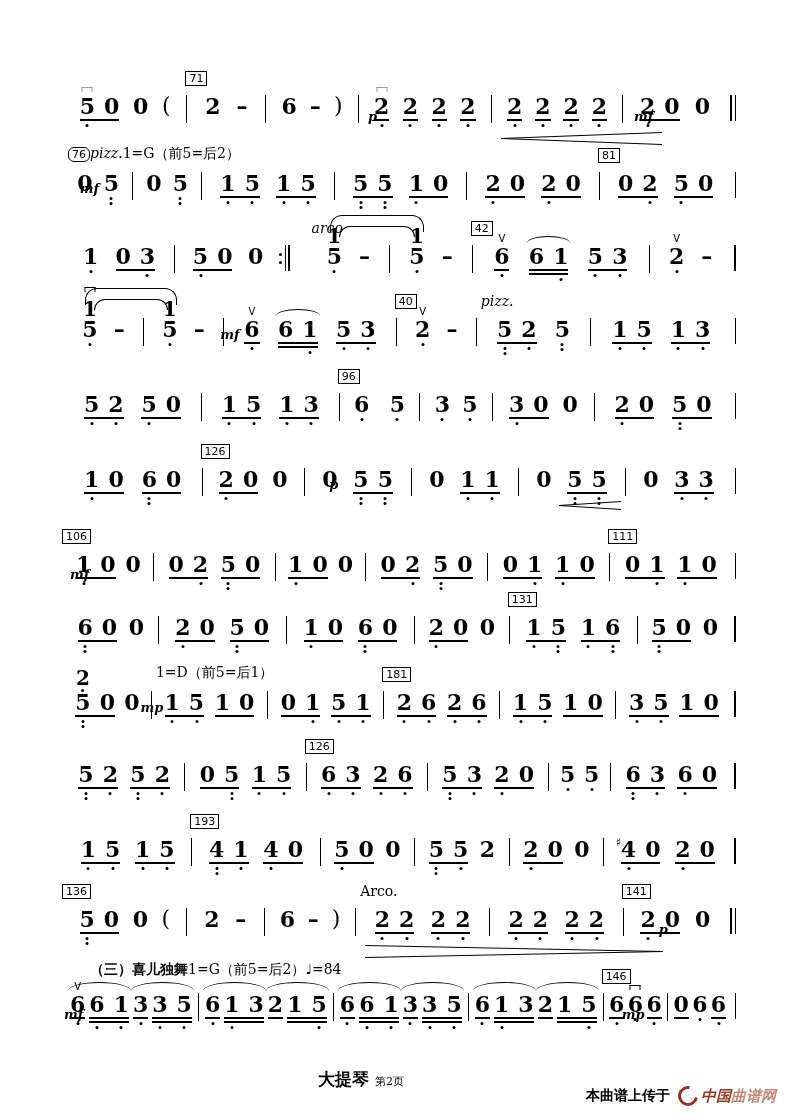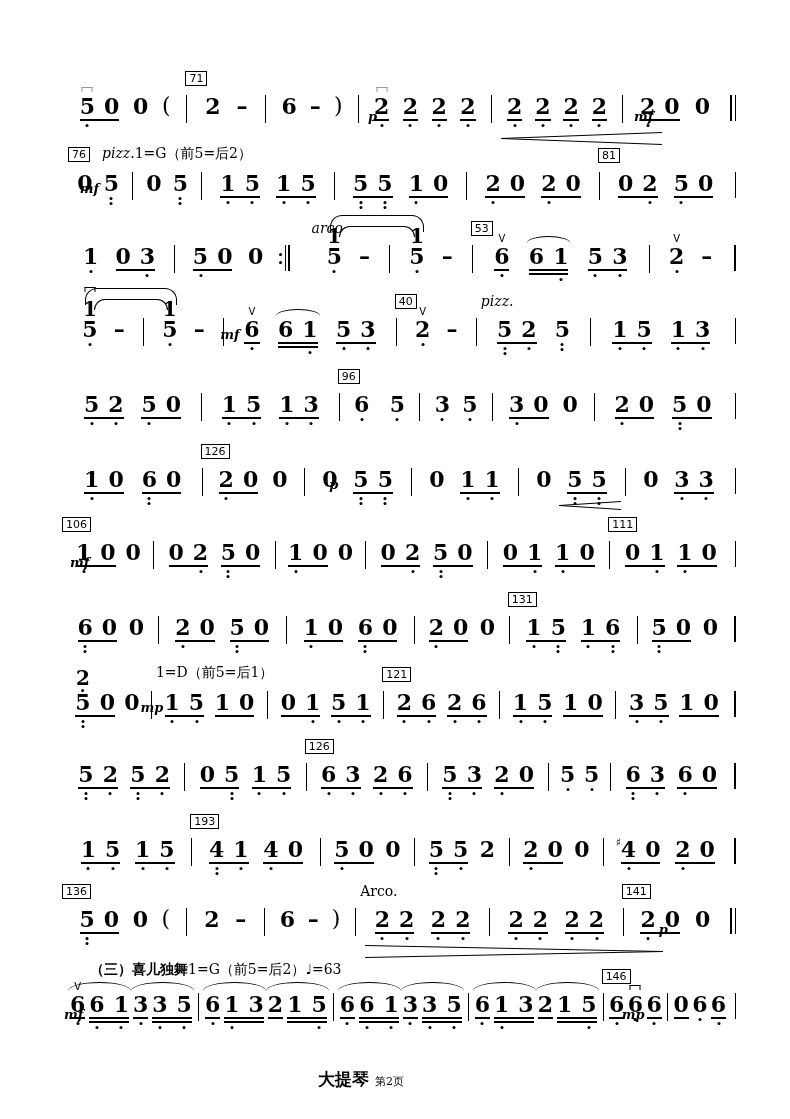--- a/index.html
+++ b/index.html
@@ -200,21 +200,21 @@
           <i class="dbar"></i>
           <i class="dbar"></i>
         </span>
         <svg class="hp" width="161" height="13" style="left: 437px; top: 37px;">
           <line x1="0" y1="6.5" x2="161" y2="0.5" stroke="#000" stroke-width="1"></line>
           <line x1="0" y1="6.5" x2="161" y2="12.5" stroke="#000" stroke-width="1"></line>
         </svg>
       </div>
       <div class="line" style="top: 172px;">
         <div class="measure nb" style="flex-grow: 2.6;">
-          <span class="abv"><span class="num" style="position: static; margin-right: 12px;">76</span><span class="it">pizz.</span><span>1=G（前5=后2）</span></span>
+          <span class="abv"><span class="num" style="position: static; margin-right: 0; border-radius: 6px;">76</span><span class="it">pizz.</span><span>1=G（前5=后2）</span></span>
           <div class="grp" style="position: relative;">
             <div class="rowd">
               <span class="nt">0</span>
             </div>
           </div>
           <div class="grp" style="position: relative;">
             <div class="rowd">
               <span class="nt">5<span class="ds" style="margin-top: 3px;">
                   <i class="dot"></i>
                   <i class="dot"></i>
@@ -404,21 +404,21 @@
                 </span></span>
             </div>
           </div>
           <div class="grp" style="position: relative;">
             <div class="rowd">
               <span class="nt">–</span>
             </div>
           </div>
         </div>
         <div class="measure" style="flex-grow: 4.6;">
-          <span class="num">53</span>
+          <span class="num">42</span>
           <div class="grp" style="position: relative;">
             <div class="rowd">
               <span class="nt">6<span class="bowu">V</span><span class="ds" style="margin-top: 7px;">
                   <i class="dot"></i>
                 </span></span>
             </div>
             <i class="ul"></i>
           </div>
           <div class="grp" style="position: relative;">
             <i class="garc"></i>
@@ -833,21 +833,21 @@
           </div>
         </div>
         <span class="endbar" style="height: 28px;">
           <i class="dbar"></i>
         </span>
         <svg class="hp" width="62.339999999999975" height="9" style="left: 494.66px; top: 33px;">
           <line x1="0" y1="4.5" x2="62.339999999999975" y2="0.5" stroke="#000" stroke-width="1"></line>
           <line x1="0" y1="4.5" x2="62.339999999999975" y2="8.5" stroke="#000" stroke-width="1"></line>
         </svg>
       </div>
-      <div class="line" style="top: 541px; align-items: center;">
+      <div class="line" style="top: 553px; align-items: center;">
         <div class="measure nb" style="flex-grow: 3;">
           <span class="num">106</span>
           <div class="grp" style="position: relative;">
             <div class="rowd">
               <span class="nt">1<span class="ds" style="margin-top: 7px;">
                   <i class="dot"></i>
                 </span><span class="dyn" style="top: 15px; left: -6px;">mf</span></span>
               <span class="nt">0</span>
             </div>
             <i class="ul"></i>
@@ -1143,21 +1143,21 @@
                   <i class="dot"></i>
                 </span></span>
               <span class="nt">1<span class="ds" style="margin-top: 7px;">
                   <i class="dot"></i>
                 </span></span>
             </div>
             <i class="ul"></i>
           </div>
         </div>
         <div class="measure" style="flex-grow: 4;">
-          <span class="num">121</span>
+          <span class="num">181</span>
           <div class="grp" style="position: relative;">
             <div class="rowd">
               <span class="nt">2<span class="ds" style="margin-top: 7px;">
                   <i class="dot"></i>
                 </span></span>
               <span class="nt">6<span class="ds" style="margin-top: 7px;">
                   <i class="dot"></i>
                 </span></span>
             </div>
             <i class="ul"></i>
@@ -1606,21 +1606,21 @@
           <i class="dbar"></i>
           <i class="dbar"></i>
         </span>
         <svg class="hp" width="298" height="13" style="left: 301px; top: 37px;">
           <line x1="0" y1="0.5" x2="298" y2="6.5" stroke="#000" stroke-width="1"></line>
           <line x1="0" y1="12.5" x2="298" y2="6.5" stroke="#000" stroke-width="1"></line>
         </svg>
       </div>
       <div class="line" style="top: 993px;">
         <div class="measure nb" style="flex-grow: 6;">
-          <span class="abv" style="left: 26px; bottom: calc(100% + 14px);"><span class=" bd">（三）喜儿独舞</span><span>1=G（前5=后2）</span><span>♩=63</span></span>
+          <span class="abv" style="left: 26px; bottom: calc(100% + 14px);"><span class=" bd">（三）喜儿独舞</span><span>1=G（前5=后2）</span><span>♩=84</span></span>
           <div class="grp" style="position: relative;">
             <div class="rowd">
               <span class="nt">6<span class="bowu">V</span><span class="ds" style="margin-top: 7px;">
                   <i class="dot"></i>
                 </span><span class="dyn" style="top: 15px; left: -6px;">mf</span></span>
             </div>
             <i class="ul"></i>
           </div>
           <div class="grp" style="position: relative;">
             <div class="rowd">
@@ -1830,13 +1830,20 @@
           <i class="dbar"></i>
         </span>
       </div>
     </div>
 
   <div class="footer">
     <span class="ft-title">大提琴</span>
     <span class="ft-page">第2页</span>
   </div>
 
+  <div class="credit">
+    <span class="credit-tx">本曲谱上传于</span>
+    <span class="logo">
+      <span class="logo-ic" style="border-color: rgb(153, 51, 34) transparent rgb(153, 51, 34) rgb(153, 51, 34);"></span>
+      <span class="logo-tx" style="color: rgb(153, 51, 34);"><span class="lt1">中国</span><span class="lt2" style="color: rgb(178, 96, 74);">曲谱网</span></span>
+    </span>
+  </div>
 </div>
 
 </body></html>

